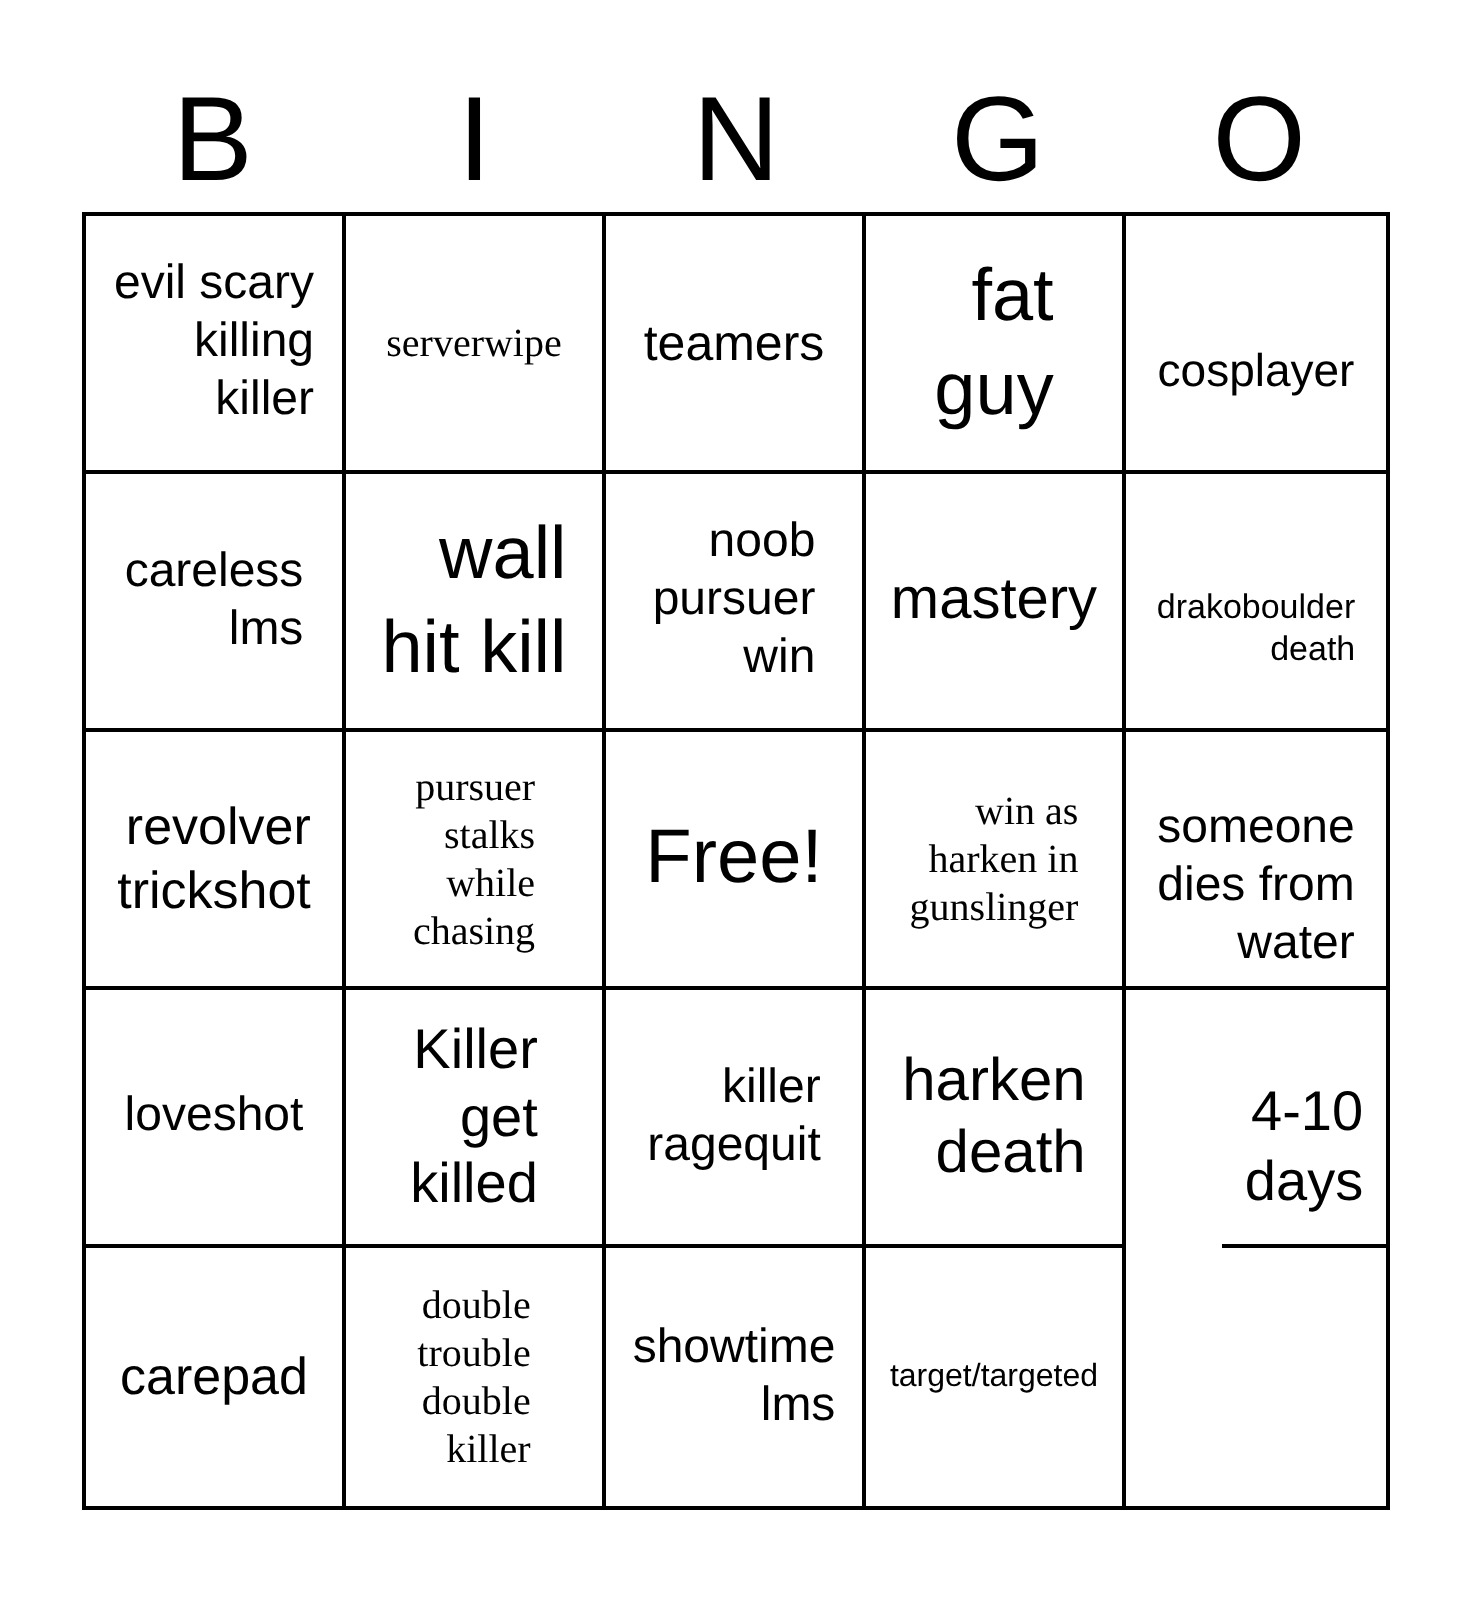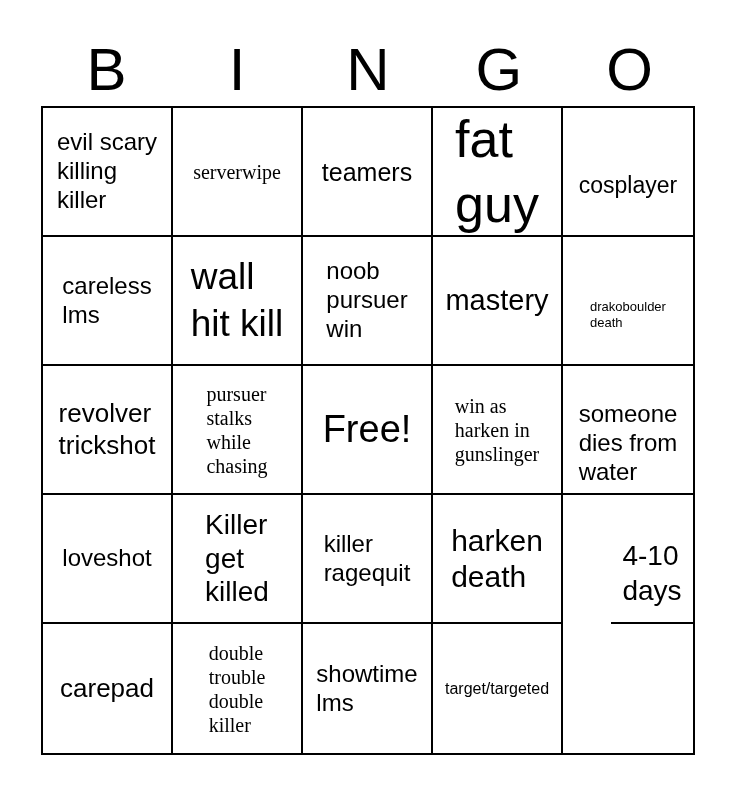--- a/index.html
+++ b/index.html
@@ -37,43 +37,43 @@
     width: 650px;
     background: #ffffff;
   }
   .cell {
     border-right: 2px solid #000000;
     border-bottom: 2px solid #000000;
     box-sizing: border-box;
     display: flex;
     align-items: center;
     justify-content: center;
-    text-align: left;
+    text-align: right;
     white-space: pre-line;
     line-height: 1.2;
     padding: 2px;
     overflow: hidden;
     cursor: pointer;
   }
   .cell:nth-child(5n) { border-right: none; margin-top: 28px; }
   .cell:nth-child(n+21) { border-bottom: none; }
 
   .cell[data-fs="16"] { font-size: 16px; }
-  .cell[data-fs="17"] { font-size: 13px; }
+  .cell[data-fs="17"] { font-size: 17px; }
   .cell[data-fs="20"] { font-size: 20px; font-family: Liberation Serif, serif; }
   .cell[data-fs="23"] { font-size: 23px; }
   .cell[data-fs="24"] { font-size: 24px; }
   .cell[data-fs="25"] { font-size: 25px; }
   .cell[data-fs="26"] { font-size: 26px; }
   .cell[data-fs="28"] { font-size: 28px; }
   .cell[data-fs="29"] { font-size: 29px; }
   .cell[data-fs="30"] { font-size: 30px; }
   .cell[data-fs="37"] { font-size: 37px; line-height: 1.25; }
   .cell[data-fs="38"] { font-size: 38px; line-height: 1.25; }
-  .cell[data-fs="40"] { font-size: 52px; line-height: 1.25; }
+  .cell[data-fs="40"] { font-size: 37px; line-height: 1.25; }
   .cell[data-fs="42"] { font-size: 28px; line-height: 1.25; margin-left: 48px; }
 </style>
 </head>
 <body>
 
 <div class="card">
 
   <div class="bingo-header">
     <div class="bingo-letter">B</div>
     <div class="bingo-letter">I</div>

